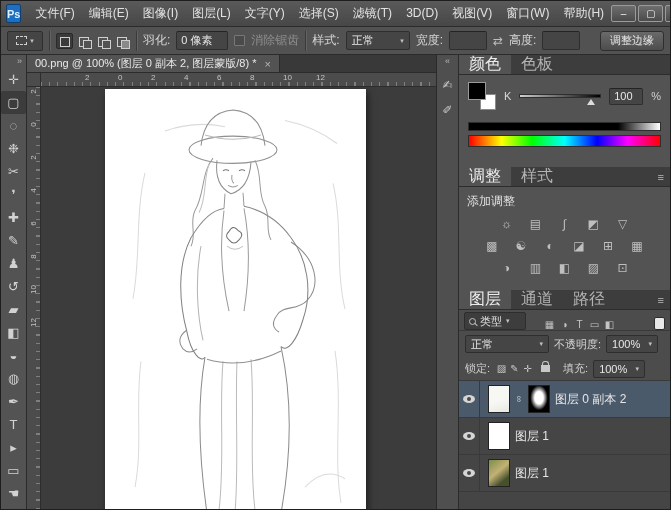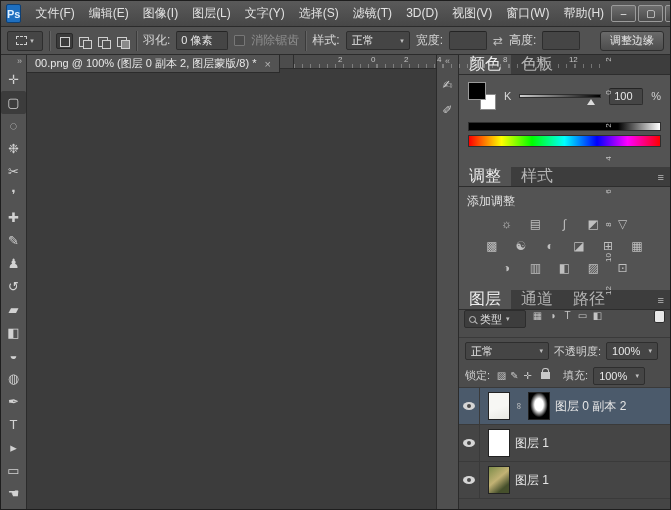--- a/index.html
+++ b/index.html
@@ -52,21 +52,21 @@
   
   .main { flex:1; display:flex; min-height:0; }
   
   .toolstrip { width:26px; flex:none; background:#535353; border-right:1px solid #2b2b2b;
     display:flex; flex-direction:column; overflow:hidden; }
   .strip-head { height:13px; font-size:9px; color:#b5b5b5; text-align:right; padding-right:4px; line-height:12px; }
   .tool { height:23px; display:flex; align-items:center; justify-content:center;
     font-size:13px; color:#d2d2d2; }
   .tool.active { background:#3c3c3c; border-radius:2px; }
   
-  .docarea { flex:1; display:flex; min-width:0; background:#3c3c3c; }
+  .docarea { flex:1; display:flex; flex-direction:column; min-width:0; background:#3c3c3c; }
   .tabbar { height:18px; flex:none; background:#393939; display:flex; border-bottom:1px solid #2b2b2b; }
   .doctab { background:#535353; padding:0 8px; display:flex; align-items:center; gap:8px;
     font-size:11px; color:#e8e8e8; border-right:1px solid #2b2b2b; }
   .doctab .close { color:#b5b5b5; font-size:11px; }
   .ruler-row { height:14px; flex:none; display:flex; background:#4c4c4c; border-bottom:1px solid #2d2d2d; }
   .corner { width:14px; flex:none; border-right:1px solid #2d2d2d; }
   .hruler { flex:1; position:relative; display:flex; padding-left:44px; overflow:hidden;
     background-image:repeating-linear-gradient(to right, rgba(220,220,220,.35) 0 1px, transparent 1px 8.25px);
     background-size:100% 4px; background-repeat:no-repeat; background-position:0 100%; }
   .hruler span { width:33px; flex:none; font-size:8px; color:#c4c4c4; line-height:10px; }
@@ -113,21 +113,21 @@
     background:linear-gradient(to right,#000 0 78%,#fff 100%); }
   .ramp-hue { height:12px; margin-top:4px; border:1px solid #2e2e2e;
     background:linear-gradient(to right,#f00,#ff0 17%,#0f0 33%,#0ff 50%,#00f 67%,#f0f 83%,#f00); }
   
   .adj-body { padding:5px 8px 7px; }
   .adj-title { font-size:12px; color:#e0e0e0; margin:1px 0 7px; }
   .adj-row { display:flex; justify-content:center; gap:13px; margin-bottom:8px; }
   .adj-icon { width:16px; font-size:12px; color:#bfbfbf; text-align:center; }
   
   .layers-panel { flex:1; display:flex; flex-direction:column; min-height:0; }
-  .filter-row { height:28px; flex:none; display:flex; align-items:flex-start; gap:4px; padding:0 5px;
+  .filter-row { height:21px; flex:none; display:flex; align-items:flex-end; gap:16px; padding:0 5px;
     background:#4c4c4c; border-bottom:1px solid #3a3a3a; }
   .filter-select { width:62px; height:18px; background:#3d3d3d; border:1px solid #2d2d2d; border-radius:2px;
     display:flex; align-items:center; gap:4px; padding:0 4px; font-size:11px; color:#e0e0e0; }
   .mag { position:relative; width:7px; height:7px; border:1px solid #c0c0c0; border-radius:50%; flex:none; }
   .mag::after { content:""; position:absolute; width:4px; height:1px; background:#c0c0c0;
     transform:rotate(45deg); right:-3px; bottom:-1px; }
   .fl-icon { width:15px; text-align:center; font-size:10px; color:#c4c4c4; }
   .fl-toggle { margin-left:auto; width:11px; height:13px; background:#e8e8e8; border:1px solid #2d2d2d; border-radius:2px; }
   .blend-row { height:26px; flex:none; display:flex; align-items:center; gap:5px; padding:0 6px; background:#4c4c4c; }
   .blend-select { width:84px; height:18px; }

